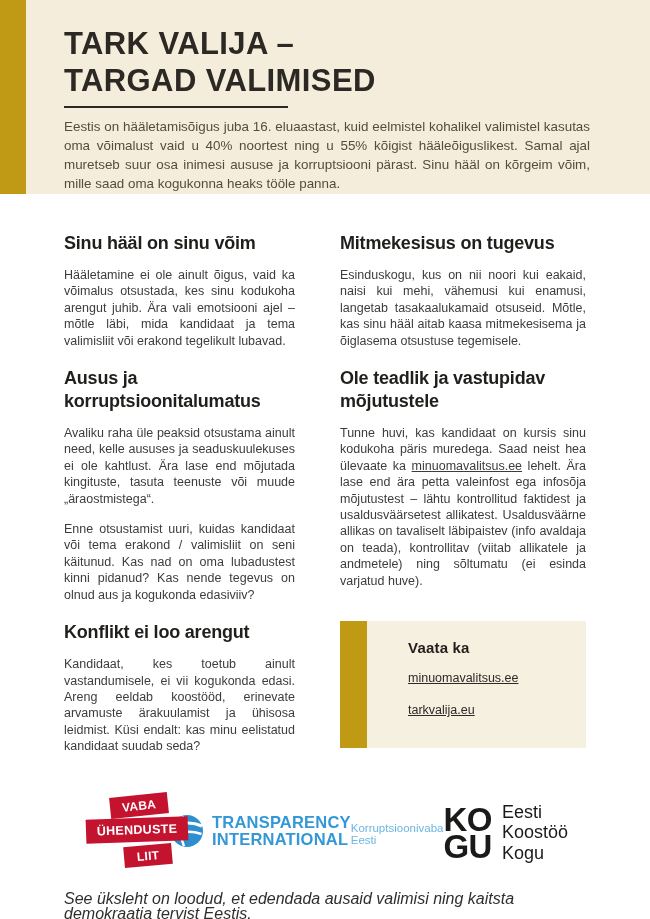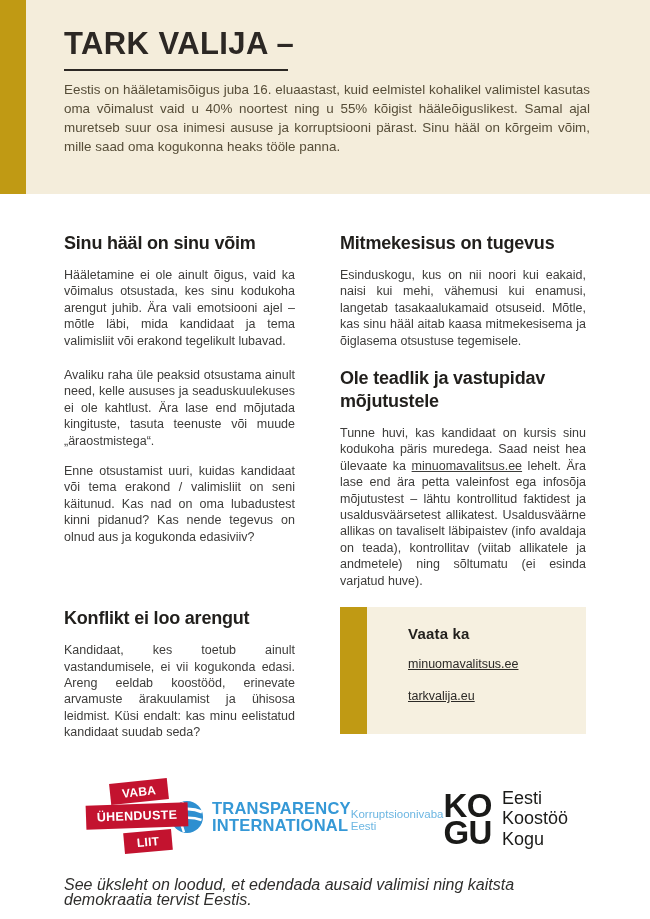--- a/index.html
+++ b/index.html
@@ -139,39 +139,41 @@
 </style>
 </head>
 <body>
 
 <div class="page">
 
   <div class="header">
     <div class="gold-bar"></div>
     <h1>
       <span>TARK VALIJA –</span><br>
+      <span>TARGAD VALIMISED</span>
     </h1>
     <div class="rule"></div>
     <p class="intro">Eestis on hääletamisõigus juba 16. eluaastast, kuid eelmistel kohalikel valimistel kasutas oma võimalust vaid u 40% noortest ning u 55% kõigist hääleõiguslikest. Samal ajal muretseb suur osa inimesi aususe ja korruptsiooni pärast. Sinu hääl on kõrgeim võim, mille saad oma kogukonna heaks tööle panna.</p>
   </div>
 
   <div class="main">
     <div class="grid">
 
       <section>
         <h2>Sinu hääl on sinu võim</h2>
         <p class="body">Hääletamine ei ole ainult õigus, vaid ka võimalus otsustada, kes sinu kodukoha arengut juhib. Ära vali emotsiooni ajel – mõtle läbi, mida kandidaat ja tema valimisliit või erakond tegelikult lubavad.</p>
       </section>
 
       <section>
         <h2>Mitmekesisus on tugevus</h2>
         <p class="body">Esinduskogu, kus on nii noori kui eakaid, naisi kui mehi, vähemusi kui enamusi, langetab tasakaalukamaid otsuseid. Mõtle, kas sinu hääl aitab kaasa mitmekesisema ja õiglasema otsustuse tegemisele.</p>
       </section>
 
       <section>
+        <h2>Ausus ja korruptsioonitalumatus</h2>
         <p class="body">Avaliku raha üle peaksid otsustama ainult need, kelle aususes ja seaduskuulekuses ei ole kahtlust. Ära lase end mõjutada kingituste, tasuta teenuste või muude „äraostmistega“.</p>
         <p class="body">Enne otsustamist uuri, kuidas kandidaat või tema erakond / valimisliit on seni käitunud. Kas nad on oma lubadustest kinni pidanud? Kas nende tegevus on olnud aus ja kogukonda edasiviiv?</p>
       </section>
 
       <section>
         <h2>Ole teadlik ja vastupidav mõjutustele</h2>
         <p class="body"><span>Tunne huvi, kas kandidaat on kursis sinu kodukoha päris muredega. Saad neist hea ülevaate ka </span><a href="#" class="inline-link">minuomavalitsus.ee</a><span> lehelt. Ära lase end ära petta valeinfost ega infosõja mõjutustest – lähtu kontrollitud faktidest ja usaldusväärsetest allikatest. Usaldusväärne allikas on tavaliselt läbipaistev (info avaldaja on teada), kontrollitav (viitab allikatele ja andmetele) ning sõltumatu (ei esinda varjatud huve).</span></p>
       </section>
 
       <section>

